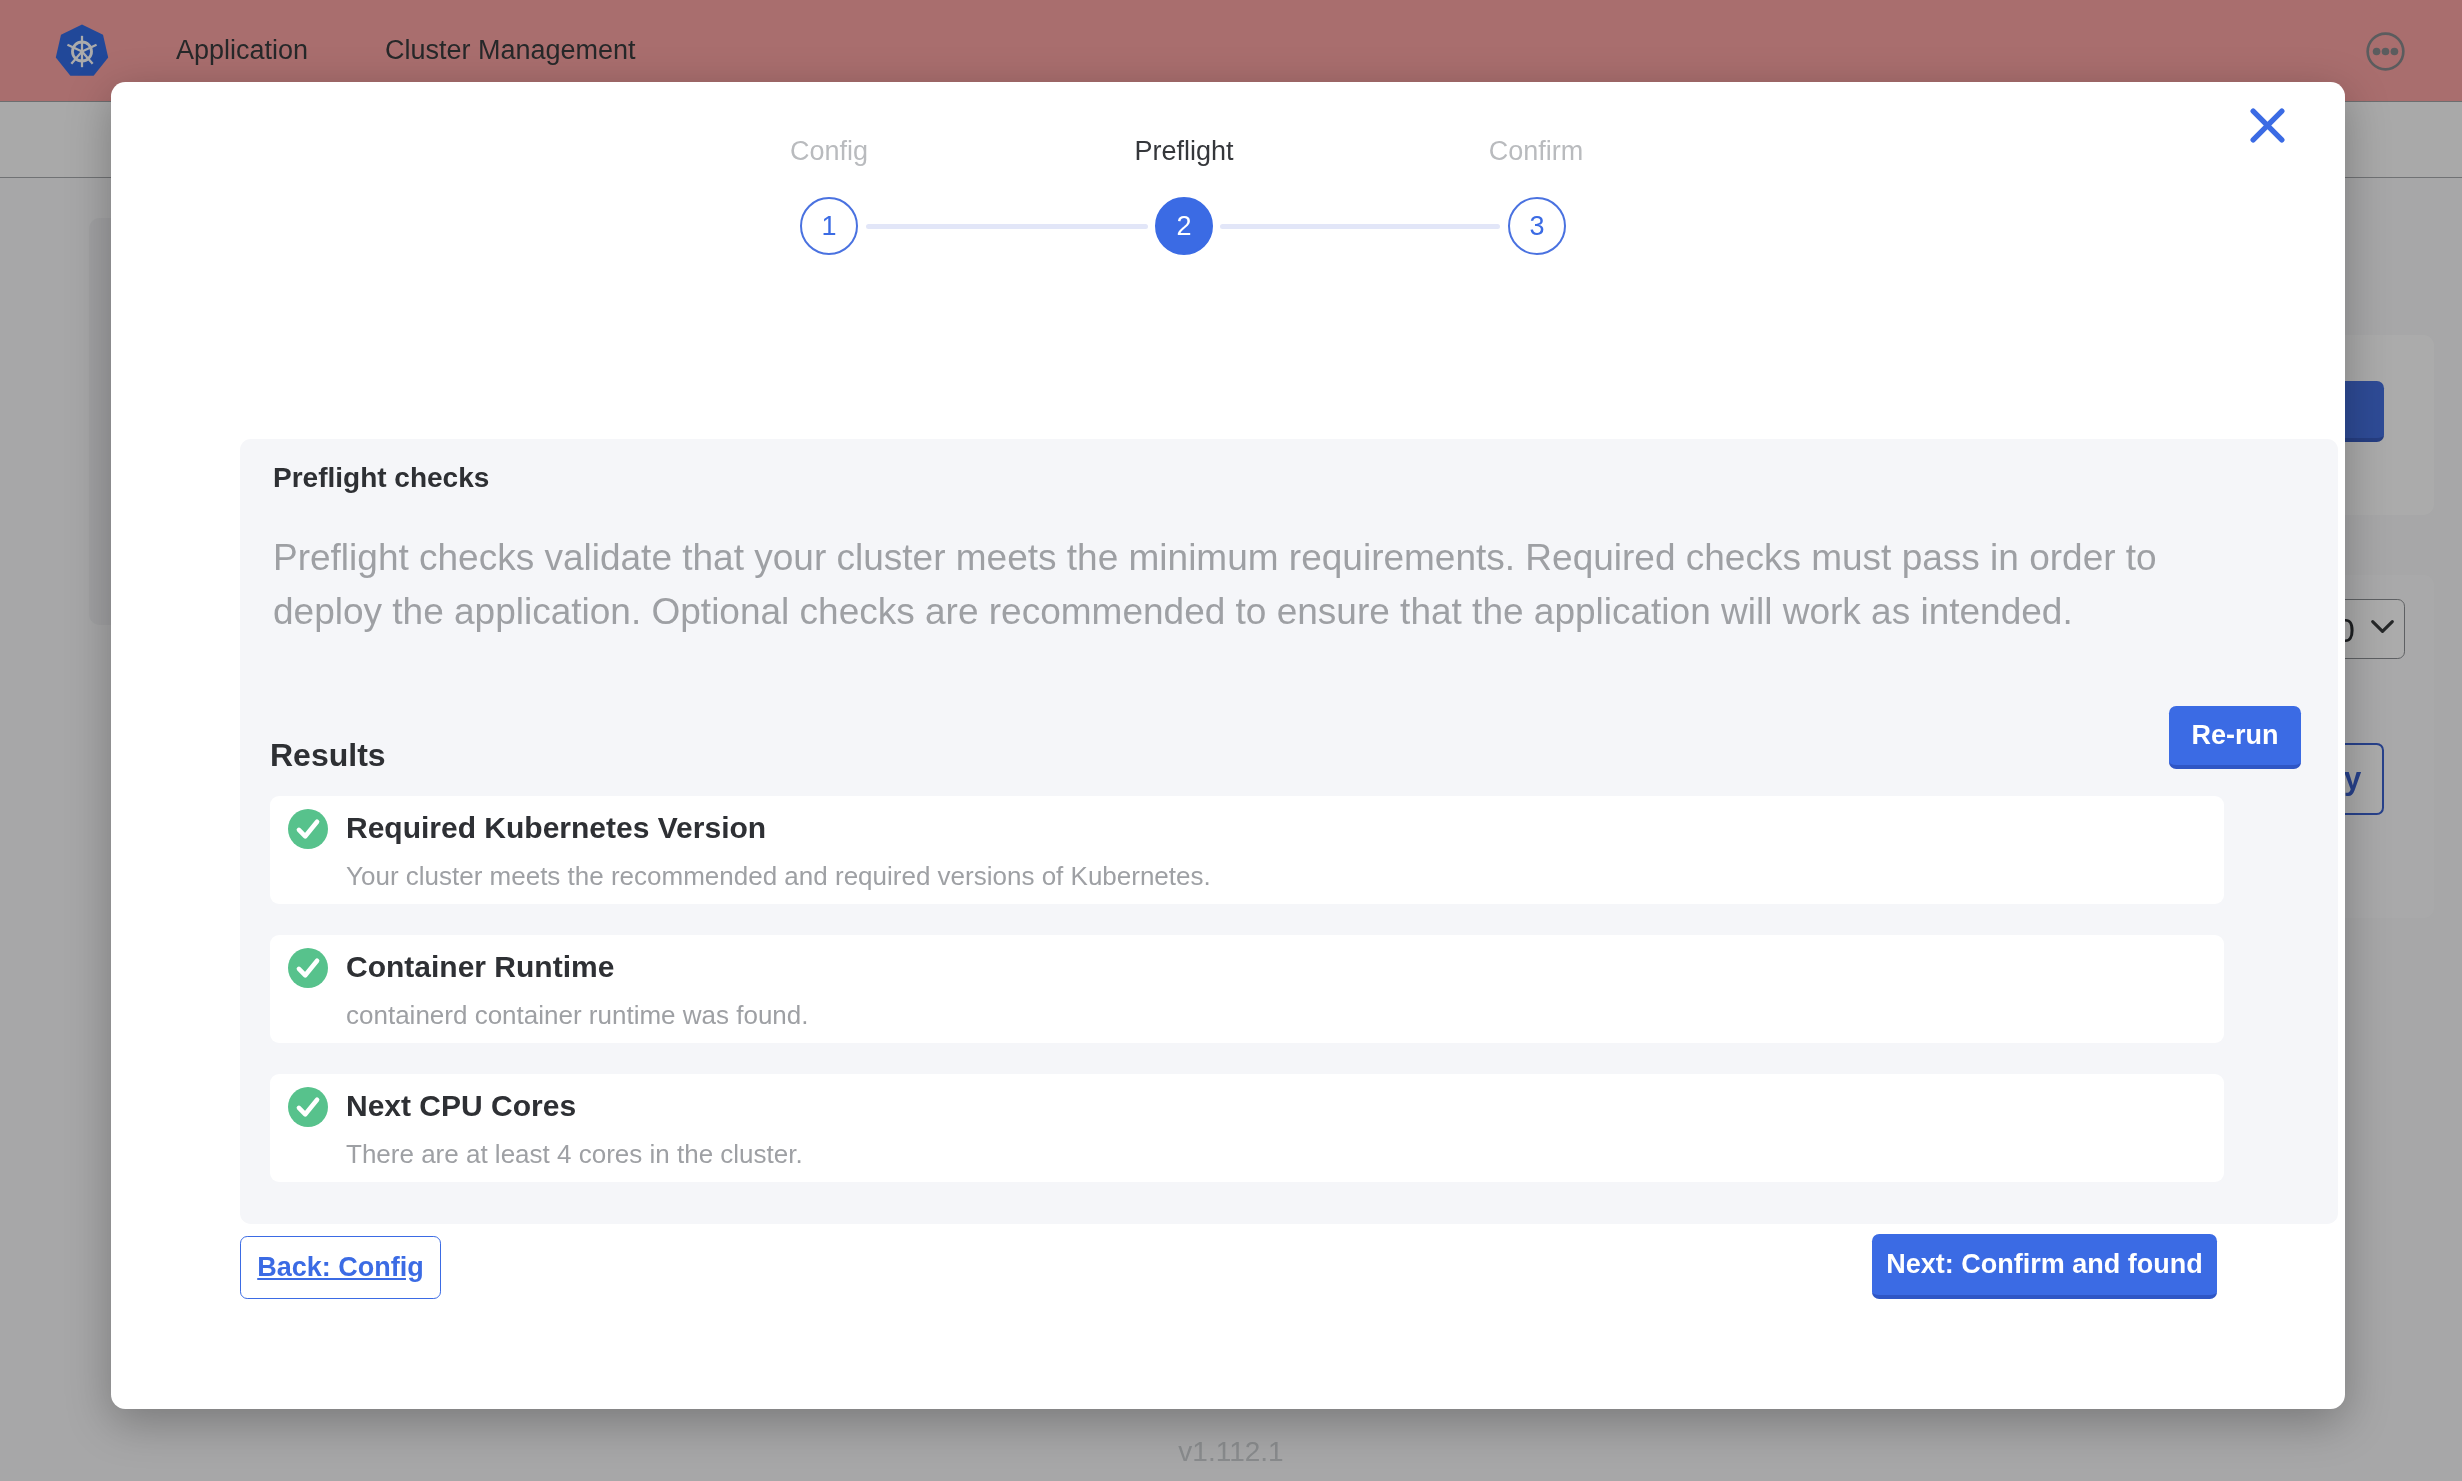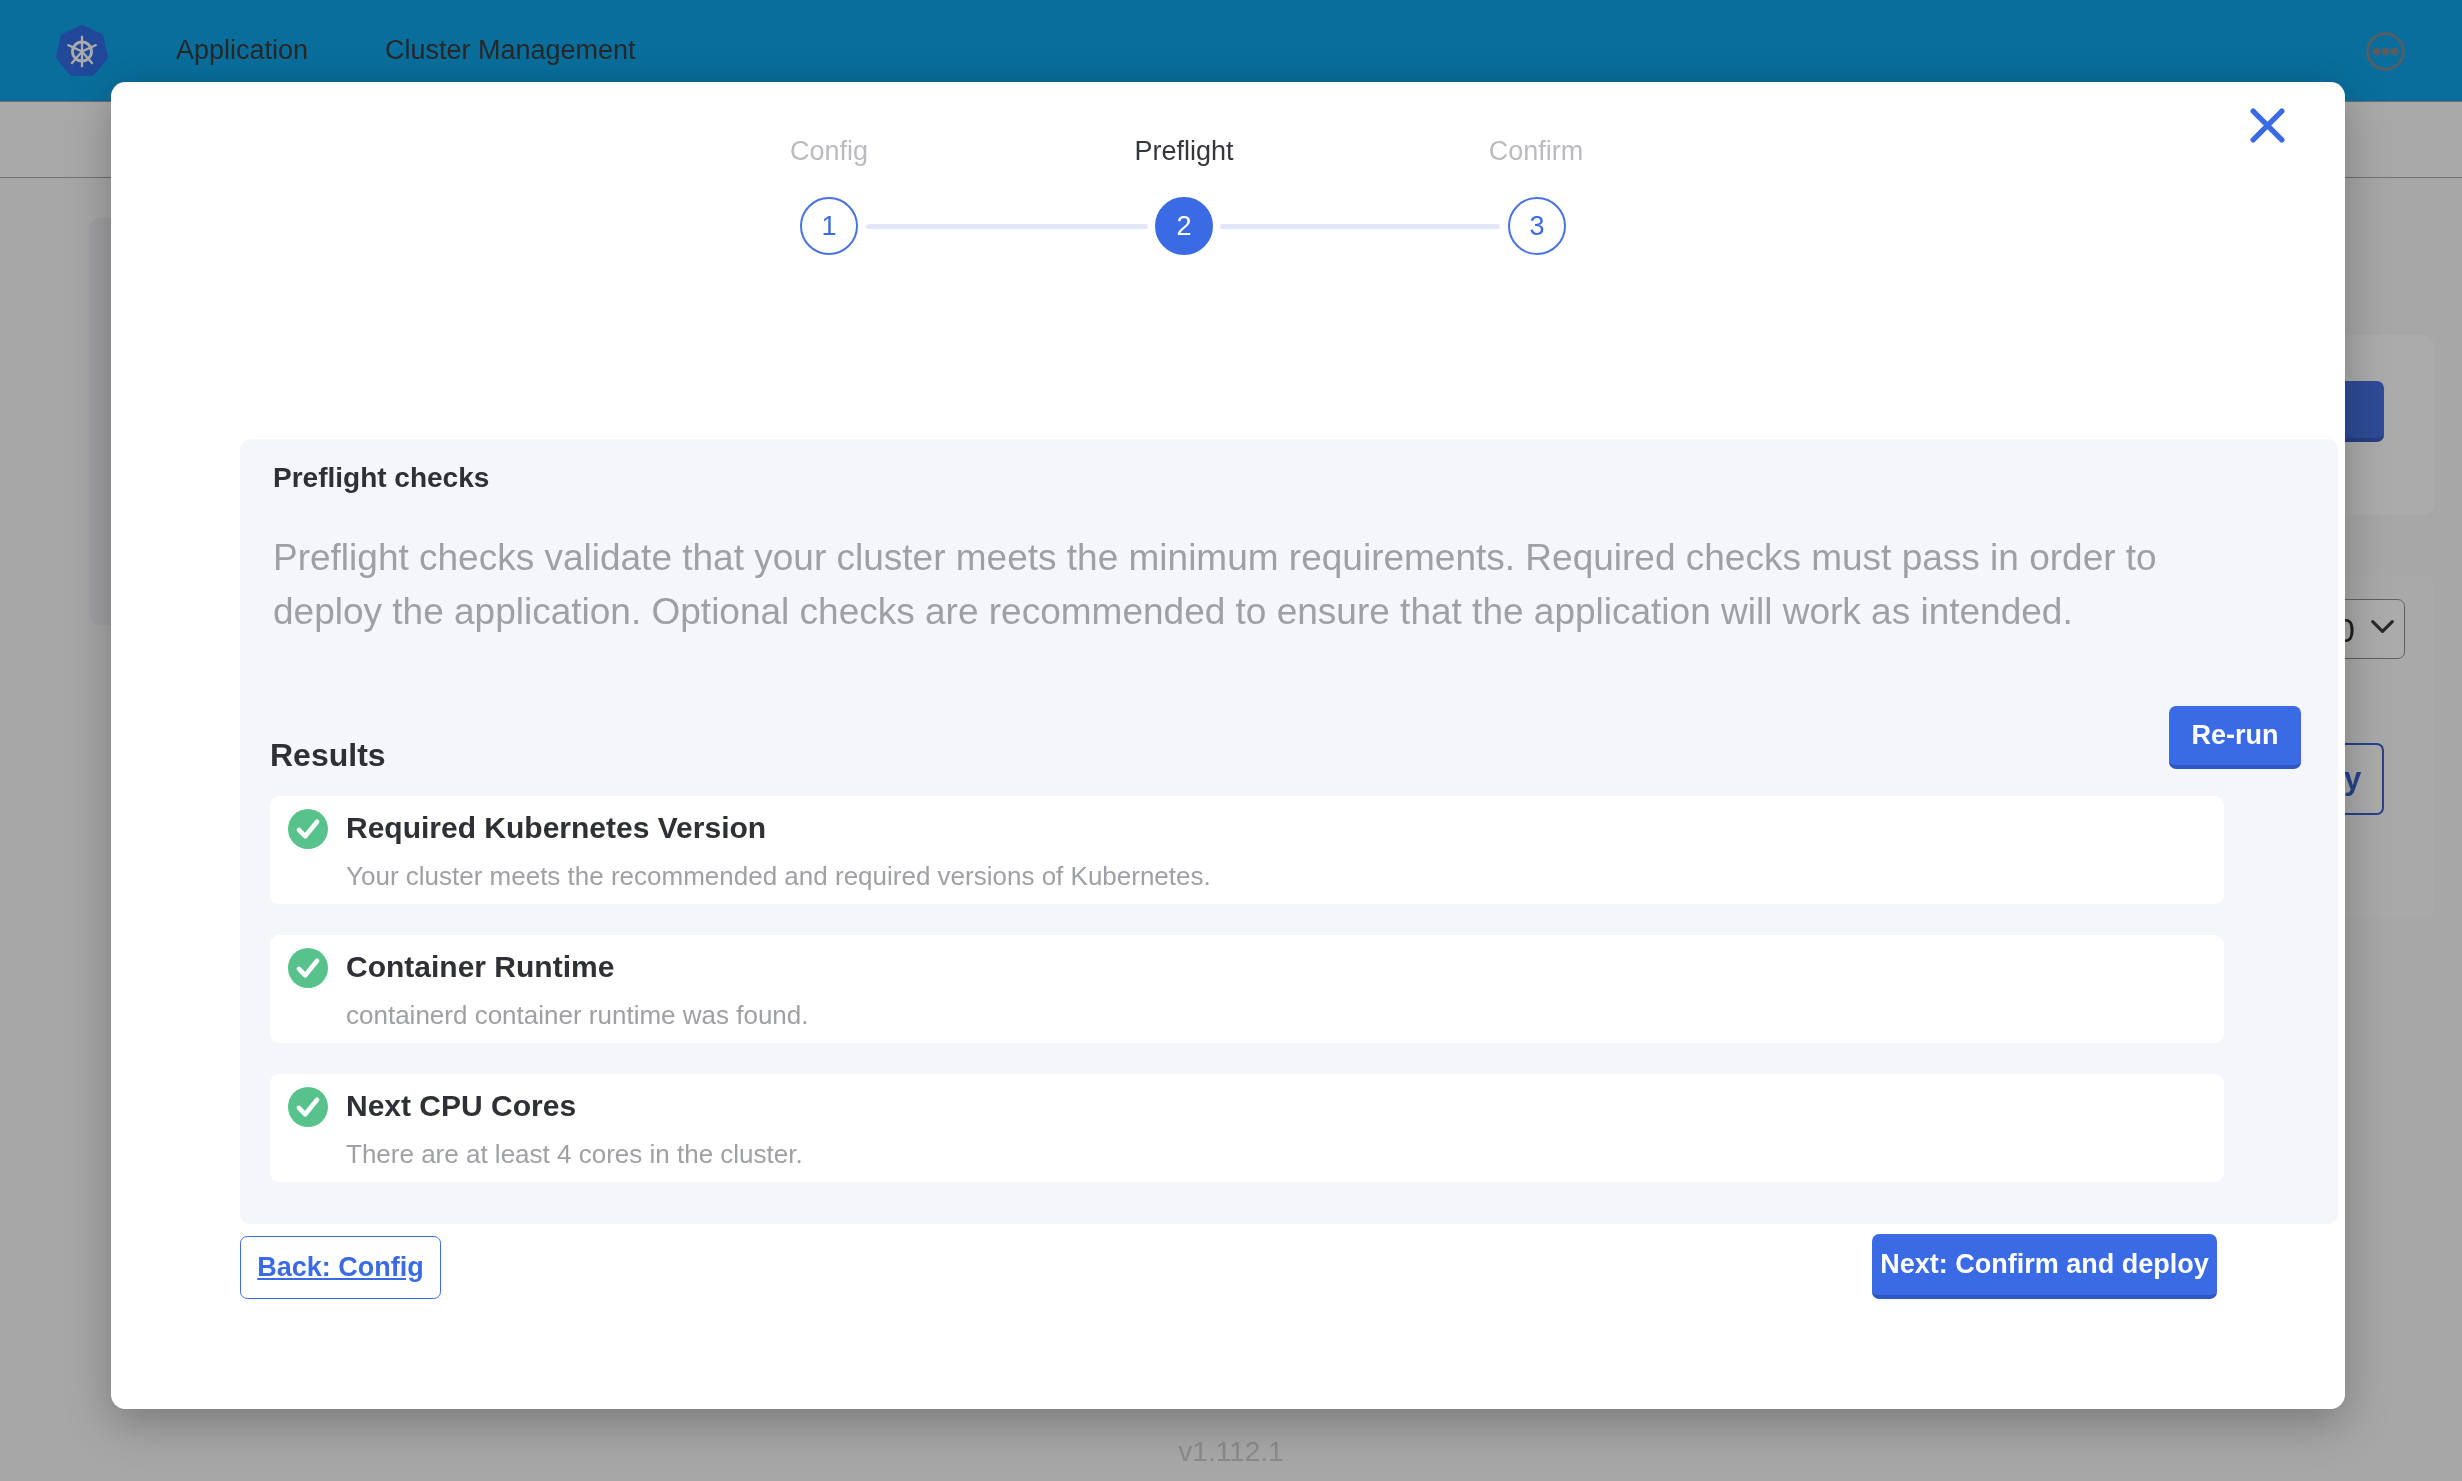--- a/index.html
+++ b/index.html
@@ -9,21 +9,21 @@
     position: relative;
     overflow: hidden;
     background: #f9fafb;
   }
 
   
   .bg { position: absolute; inset: 0; }
 
   .navbar {
     position: absolute; left: 0; top: 0; width: 2462px; height: 102px;
-    background: #0ea5e9; border-bottom: 1.8px solid #a3a5a8;
+    background: #fca5a5; border-bottom: 1.8px solid #a3a5a8;
   }
   .logo { position: absolute; left: 54px; top: 21.6px; width: 56px; height: 59px; }
   .nav-tab {
     position: absolute; top: 0; height: 100px; display: flex; align-items: center;
     font-size: 27px; font-weight: 500; color: #3a3c3e; cursor: pointer;
   }
   .nav-tab.app { left: 176px; }
   .nav-tab.cluster { left: 385px; }
   .ellipsis { position: absolute; left: 2365px; top: 31px; width: 41px; height: 41px; }
 
@@ -250,15 +250,15 @@
           <polyline points="12,23 19,30 32,14" fill="none" stroke="#ffffff" stroke-width="5" stroke-linecap="round" stroke-linejoin="round"></polyline>
         </svg>
         <div class="row-title">Next CPU Cores</div>
         <div class="row-desc">There are at least 4 cores in the cluster.</div>
       </div>
 
     </div>
   </div>
 
   <button class="back-btn">Back: Config</button>
-  <button class="next-btn">Next: Confirm and deploy</button>
+  <button class="next-btn">Next: Confirm and found</button>
 </div>
 
 
 </body></html>

